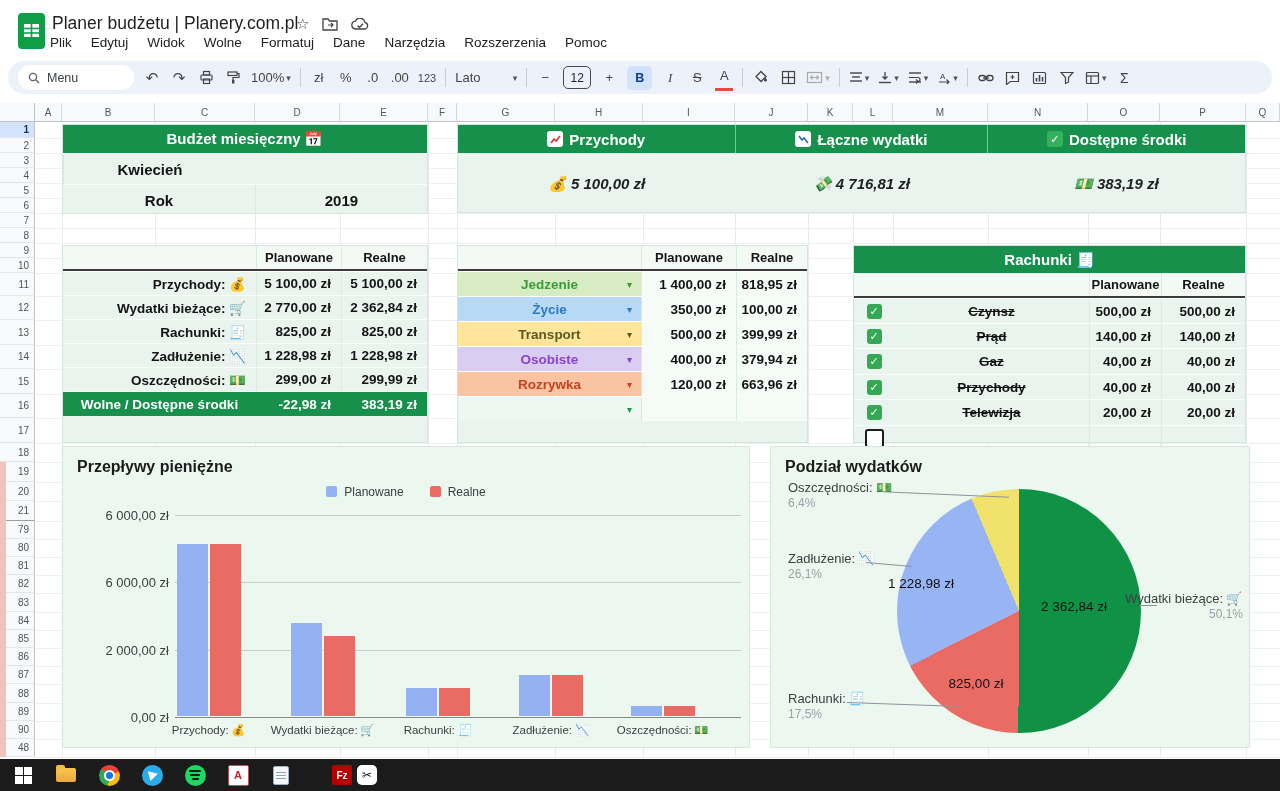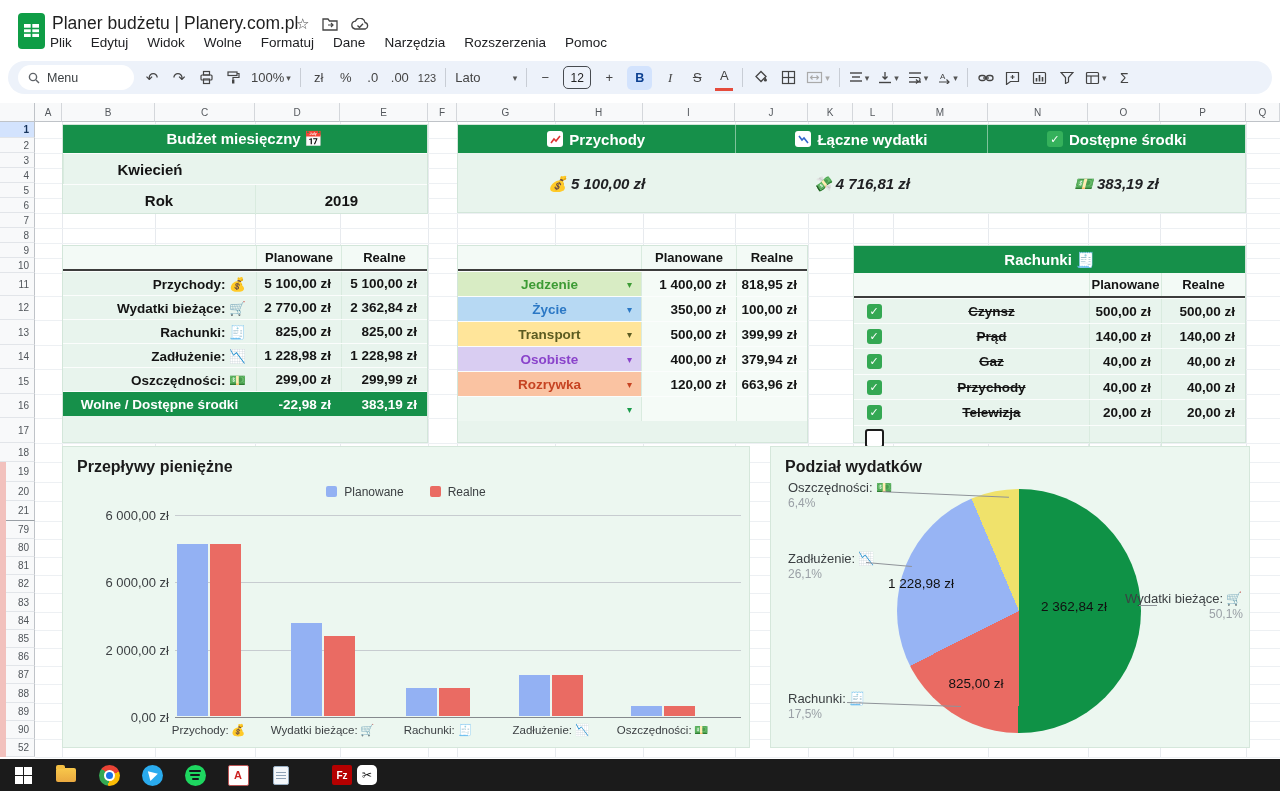--- a/index.html
+++ b/index.html
@@ -315,21 +315,21 @@
     <div style="height:18px">81</div>
     <div style="height:18px">82</div>
     <div style="height:19px">83</div>
     <div style="height:18px">84</div>
     <div style="height:18px">85</div>
     <div style="height:18px">86</div>
     <div style="height:18px">87</div>
     <div style="height:19px">88</div>
     <div style="height:18px">89</div>
     <div style="height:18px">90</div>
-    <div style="height:18px">52</div>
+    <div style="height:18px">48</div>
   </div>
 
   <i class="glv" style="left:62px"></i>
     <i class="glv" style="left:155px"></i>
     <i class="glv" style="left:255px"></i>
     <i class="glv" style="left:340px"></i>
     <i class="glv" style="left:428px"></i>
     <i class="glv" style="left:457px"></i>
     <i class="glv" style="left:555px"></i>
     <i class="glv" style="left:643px"></i>

